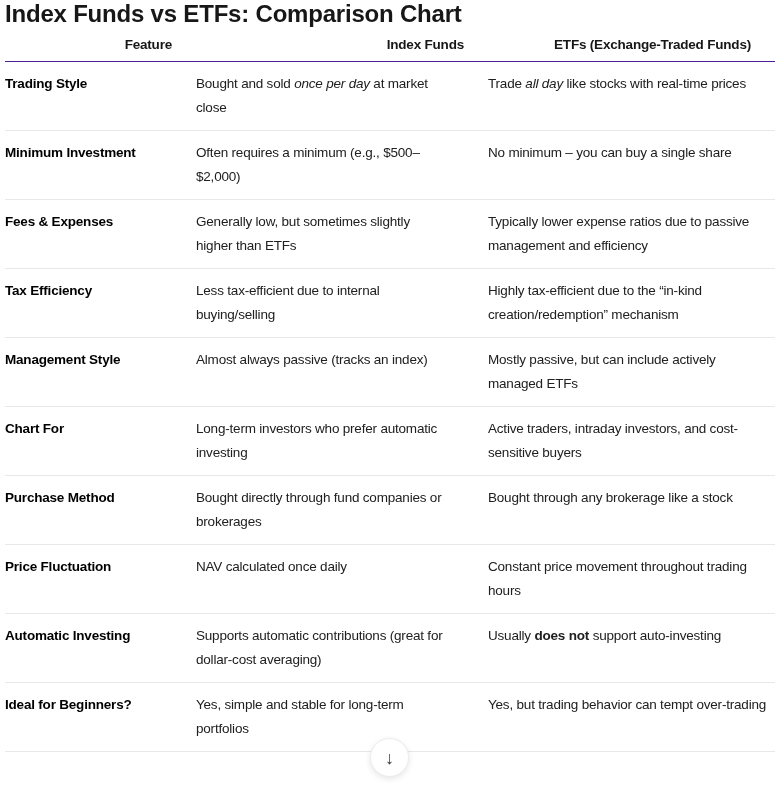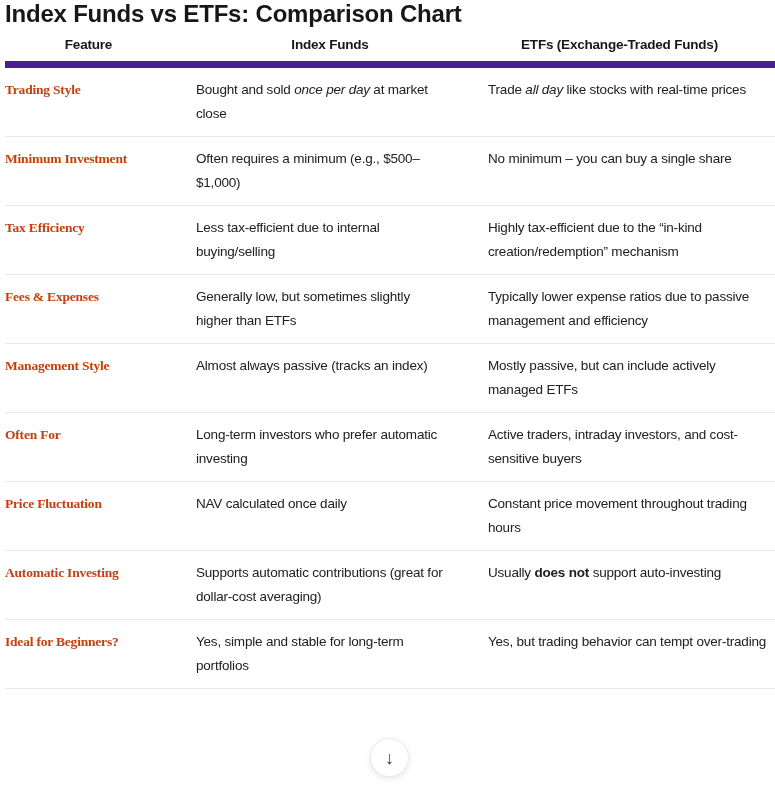--- a/index.html
+++ b/index.html
@@ -23,43 +23,42 @@
   }
   table.cmp {
     width: 770px;
     border-collapse: collapse;
     table-layout: fixed;
   }
   col.c1 { width: 191px; }
   col.c2 { width: 292px; }
   col.c3 { width: 287px; }
   th {
-    text-align: center;
+    text-align: right;
     font-size: 13.5px;
     line-height: 19px;
     font-weight: 700;
     letter-spacing: -0.2px;
     color: #171717;
     padding: 9px 24px 7px 0;
-    border-bottom: 7px solid #4c1d95;
+    border-bottom: 1px solid #4c1d95;
   }
   td {
     vertical-align: top;
     font-size: 13.5px;
     line-height: 24px;
     letter-spacing: -0.2px;
     color: #202020;
     padding: 10px 40px 10px 0;
     border-bottom: 1px solid #e8e8e8;
   }
   td.feature-cell {
     font-weight: 700;
-    color: #c2410c;
+    color: #000000;
     padding-right: 10px;
-    font-family: Liberation Serif, serif;
   }
   td.etfs-cell { padding-right: 8px; }
   em { font-style: italic; }
   strong { font-weight: 700; }
   .scroll-btn {
     position: absolute;
     left: 370px;
     top: 738px;
     width: 39px;
     height: 39px;
@@ -99,42 +98,47 @@
       </tr>
     </thead>
     <tbody>
       <tr>
         <td class="feature-cell">Trading Style</td>
         <td>Bought and sold <em>once per day</em> at market close</td>
         <td class="etfs-cell">Trade <em>all day</em> like stocks with real-time prices</td>
       </tr>
       <tr>
         <td class="feature-cell">Minimum Investment</td>
-        <td>Often requires a minimum (e.g., $500–$1,000)</td>
+        <td>Often requires a minimum (e.g., $500–$2,000)</td>
         <td class="etfs-cell">No minimum – you can buy a single share</td>
+      </tr>
+      <tr>
+        <td class="feature-cell">Fees &amp; Expenses</td>
+        <td>Generally low, but sometimes slightly higher than ETFs</td>
+        <td class="etfs-cell">Typically lower expense ratios due to passive management and efficiency</td>
       </tr>
       <tr>
         <td class="feature-cell">Tax Efficiency</td>
         <td>Less tax-efficient due to internal buying/selling</td>
         <td class="etfs-cell">Highly tax-efficient due to the “in-kind creation/redemption” mechanism</td>
       </tr>
       <tr>
-        <td class="feature-cell">Fees &amp; Expenses</td>
-        <td>Generally low, but sometimes slightly higher than ETFs</td>
-        <td class="etfs-cell">Typically lower expense ratios due to passive management and efficiency</td>
-      </tr>
-      <tr>
         <td class="feature-cell">Management Style</td>
         <td>Almost always passive (tracks an index)</td>
         <td class="etfs-cell">Mostly passive, but can include actively managed ETFs</td>
       </tr>
       <tr>
-        <td class="feature-cell">Often For</td>
+        <td class="feature-cell">Chart For</td>
         <td>Long-term investors who prefer automatic investing</td>
         <td class="etfs-cell">Active traders, intraday investors, and cost-sensitive buyers</td>
+      </tr>
+      <tr>
+        <td class="feature-cell">Purchase Method</td>
+        <td>Bought directly through fund companies or brokerages</td>
+        <td class="etfs-cell">Bought through any brokerage like a stock</td>
       </tr>
       <tr>
         <td class="feature-cell">Price Fluctuation</td>
         <td>NAV calculated once daily</td>
         <td class="etfs-cell">Constant price movement throughout trading hours</td>
       </tr>
       <tr>
         <td class="feature-cell">Automatic Investing</td>
         <td>Supports automatic contributions (great for dollar-cost averaging)</td>
         <td class="etfs-cell">Usually <strong>does not</strong> support auto-investing</td>

